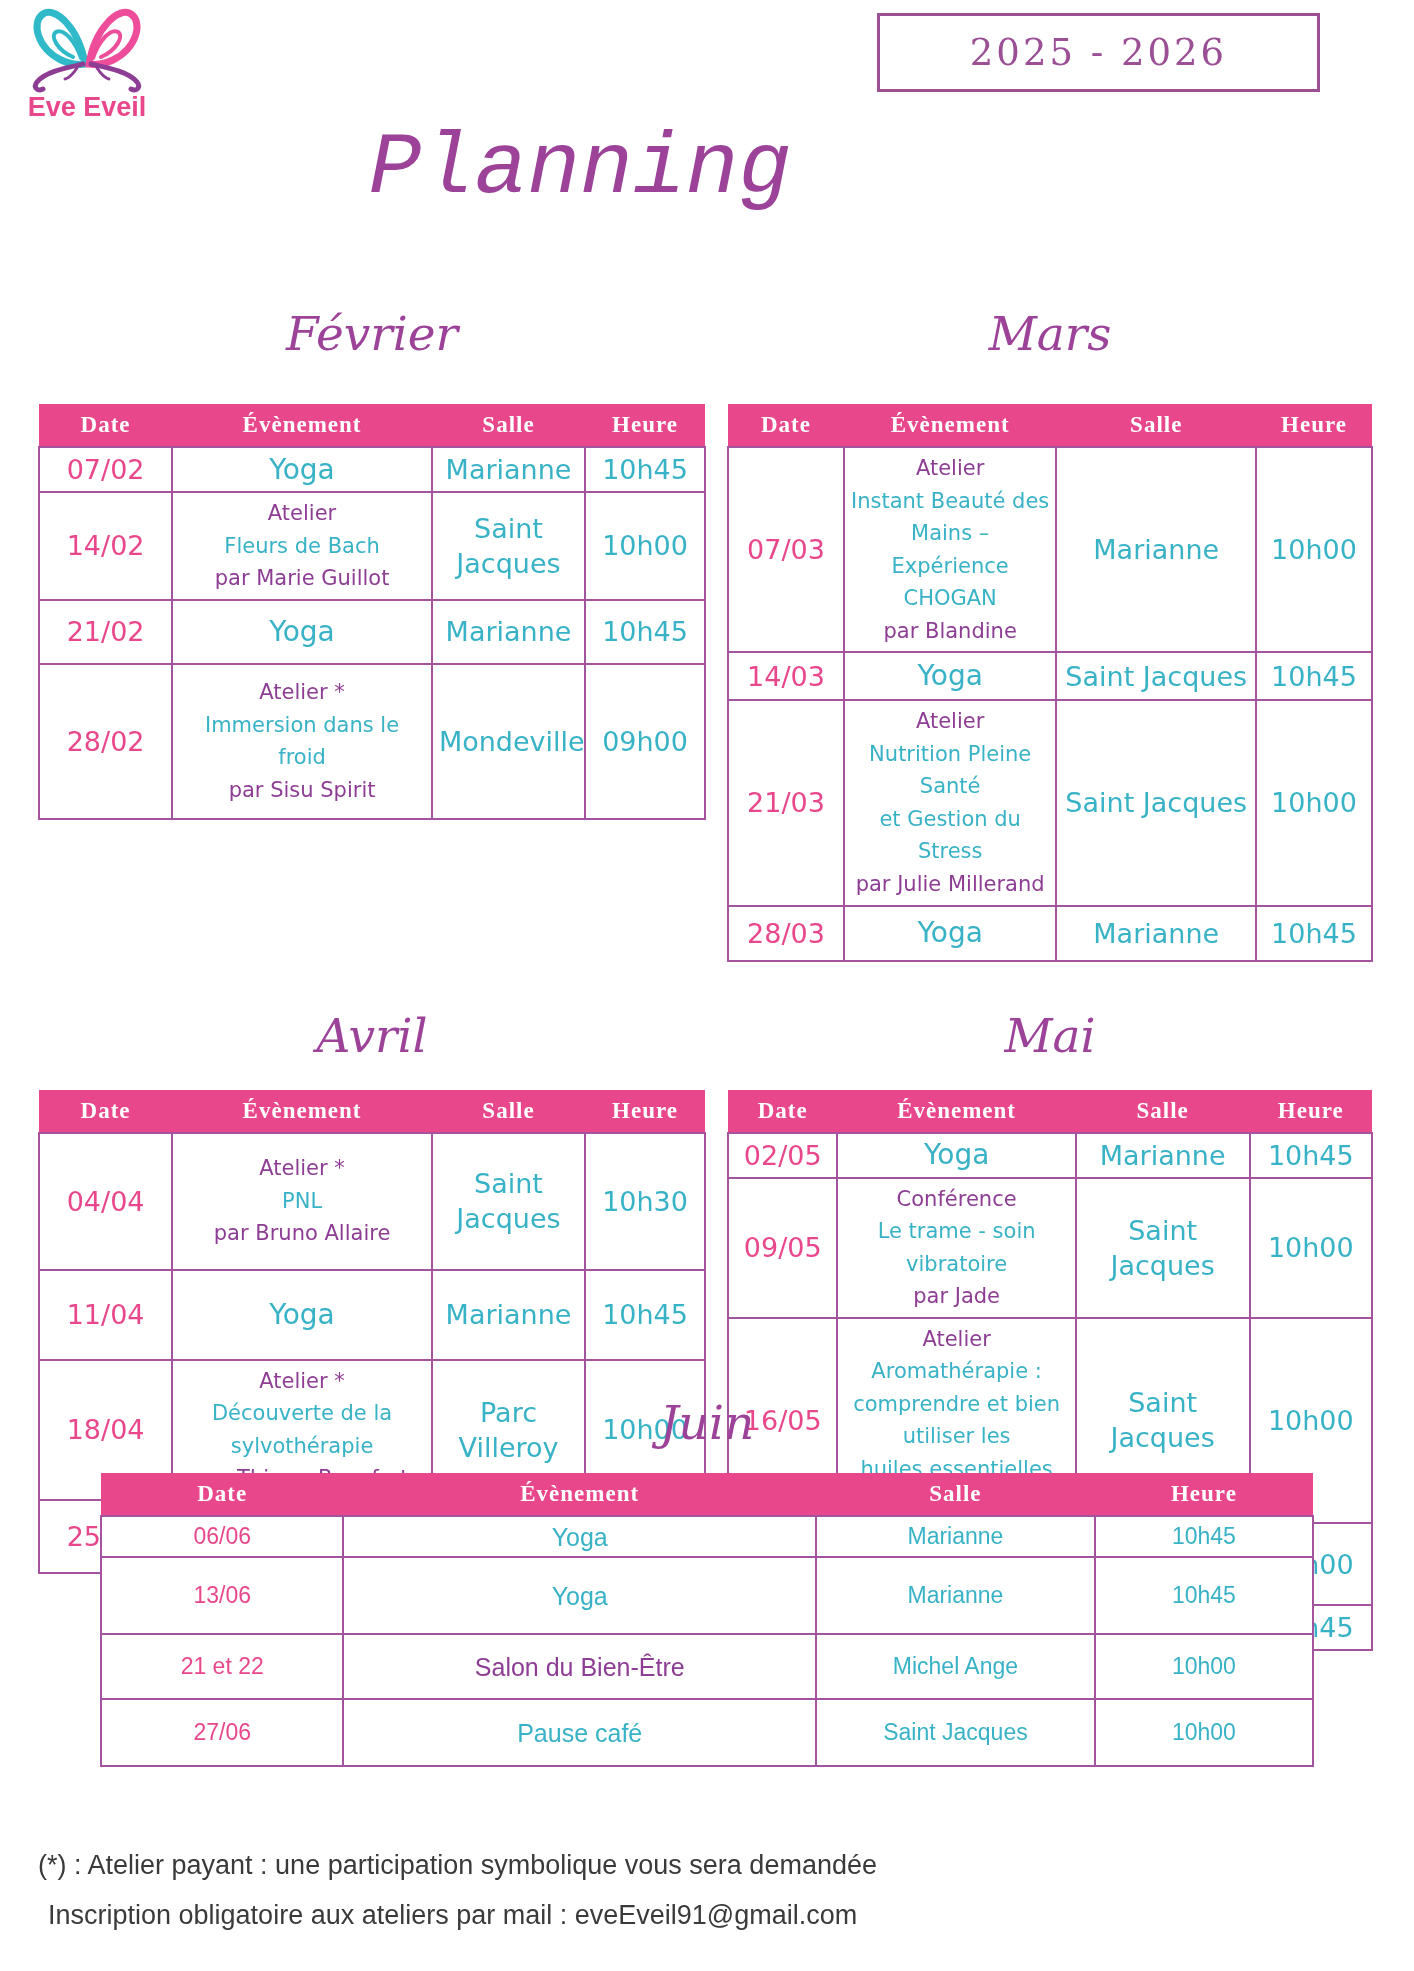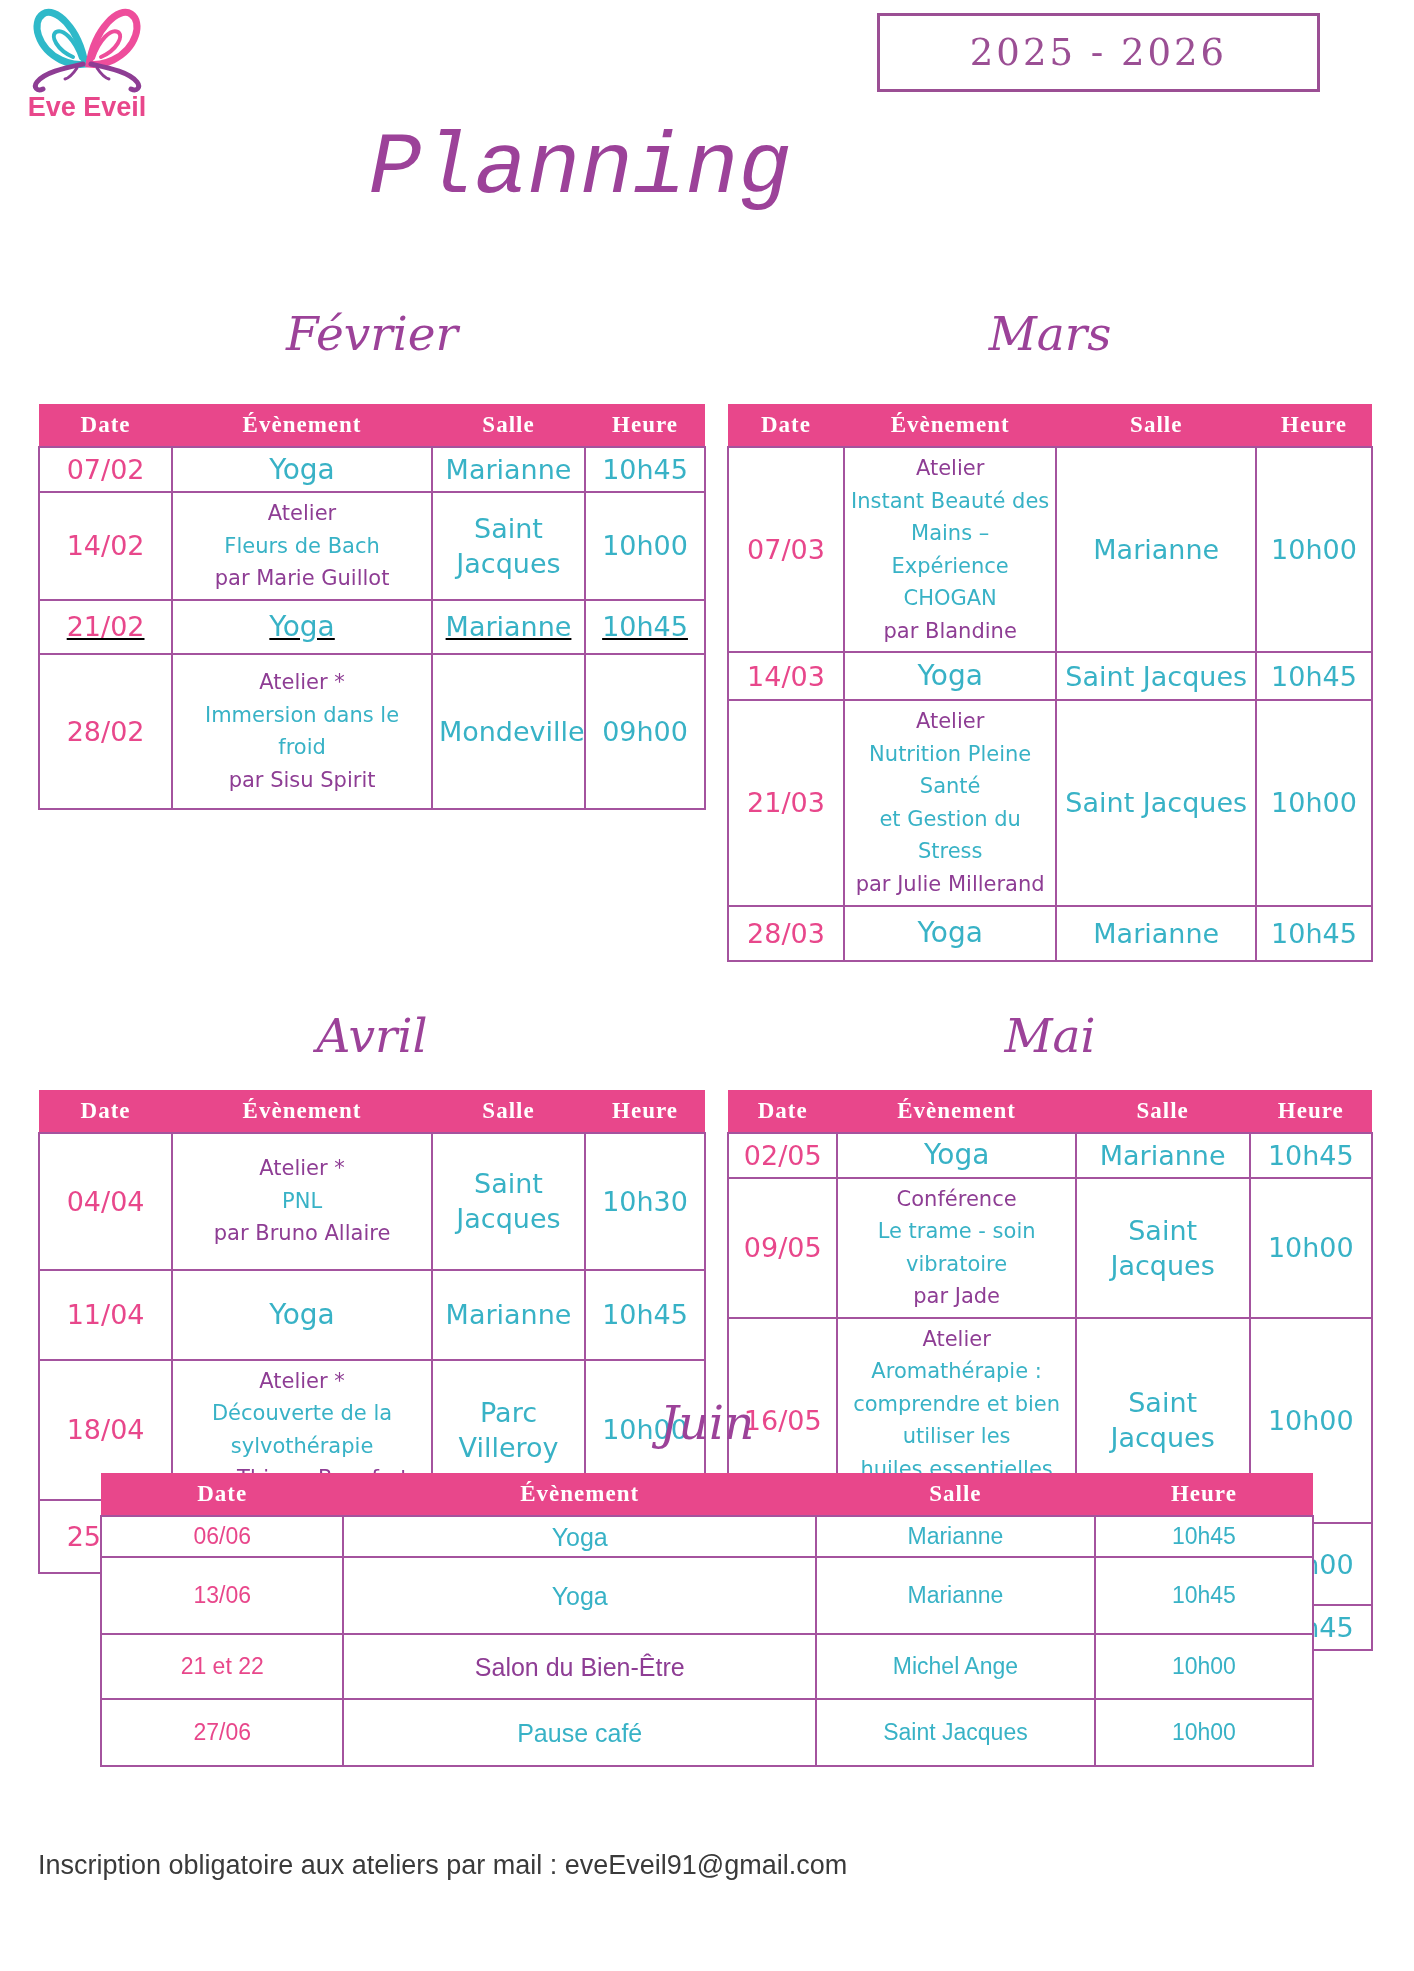--- a/index.html
+++ b/index.html
@@ -56,21 +56,21 @@
     font-size:23px;letter-spacing:1px;padding:8px 4px;text-align:center;
   }
   tbody td{
     border:2px solid var(--border);
     text-align:center;vertical-align:middle;
     padding:4px 6px;background:#fff;
   }
   
   .m-fevrier tbody tr:nth-child(1){height:42px;}
   .m-fevrier tbody tr:nth-child(2){height:87px;}
-  .m-fevrier tbody tr:nth-child(3){height:54px;text-decoration:underline;}
+  .m-fevrier tbody tr:nth-child(3){height:64px;}
   .m-fevrier tbody tr:nth-child(4){height:155px;}
   .m-mars tbody tr:nth-child(1){height:143px;}
   .m-mars tbody tr:nth-child(2){height:48px;}
   .m-mars tbody tr:nth-child(3){height:107px;}
   .m-mars tbody tr:nth-child(4){height:55px;margin-left:8px;}
   .m-avril tbody tr:nth-child(1){height:137px;}
   .m-avril tbody tr:nth-child(2){height:90px;}
   .m-avril tbody tr:nth-child(3){height:115px;}
   .m-avril tbody tr:nth-child(4){height:73px;}
   .m-mai tbody tr:nth-child(1){height:43px;}
@@ -482,16 +482,17 @@
                 <div>Saint Jacques</div>
               </td>
               <td class="heure-cell">10h00</td>
             </tr>
           </tbody>
         </table>
       </section>
     </div>
 
   <div class="footer">
+    <p>(*) : Atelier payant : une participation symbolique vous sera demandée</p>
     <p>Inscription obligatoire aux ateliers par mail : eveEveil91@gmail.com</p>
   </div>
 
 </div>
 
 </body></html>

